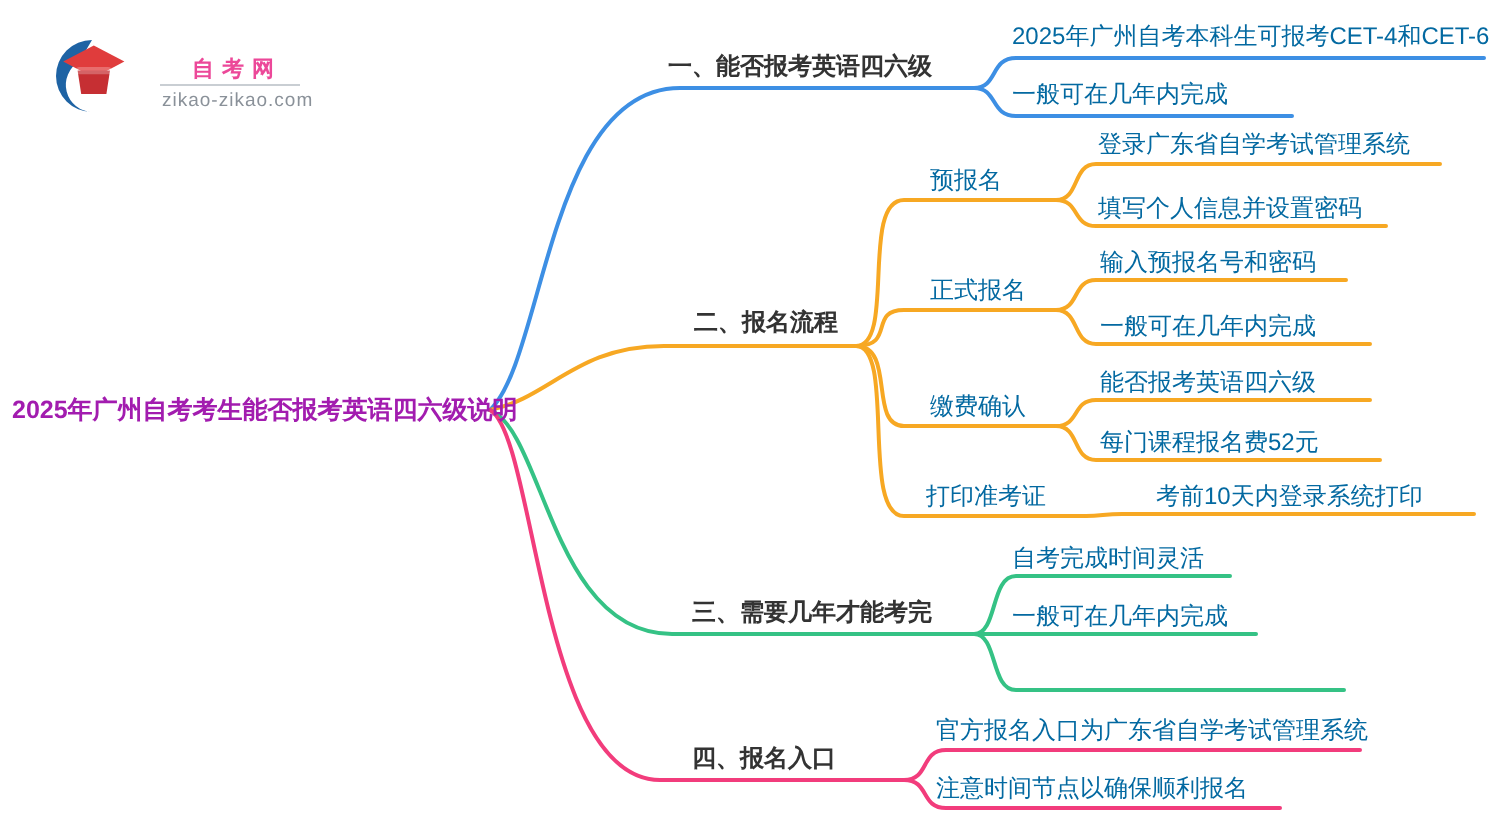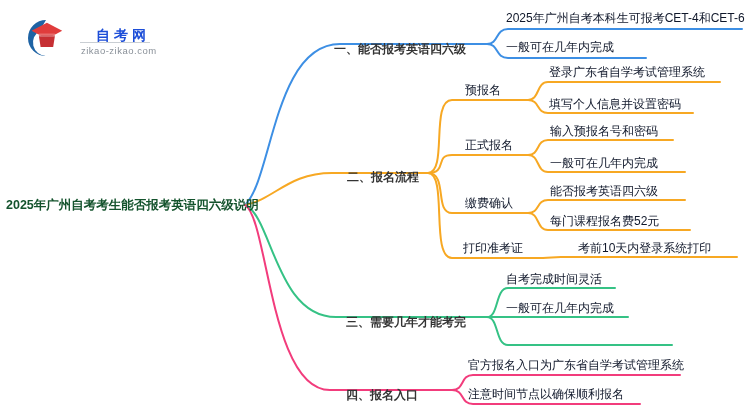--- a/index.html
+++ b/index.html
@@ -1,24 +1,24 @@
 <!DOCTYPE html>
 <html><head>
 <meta charset="utf-8">
 <style>
   html,body{margin:0;padding:0;background:#ffffff;}
   body{width:750px;height:410px;overflow:hidden;font-family:"Liberation Sans",sans-serif;}
   .canvas{position:relative;width:750px;height:410px;background:#ffffff;}
   svg.links{position:absolute;left:0;top:0;width:750px;height:410px;}
   .lbl{position:absolute;white-space:nowrap;color:#3b3b3b;line-height:1.25;font-size:12px;}
-  .root-lbl{font-size:12.5px;font-weight:700;color:#14532d;}
-  .branch-lbl{font-weight:600;color:#333;margin-top:16px;}
-  .node-lbl{font-weight:500;color:#0f172a;}
+  .root-lbl{font-size:12.5px;font-weight:700;color:#a21caf;}
+  .branch-lbl{font-weight:600;color:#333;}
+  .node-lbl{font-weight:500;color:#0369a1;}
   .logo{position:absolute;left:28px;top:18px;width:130px;height:42px;}
-  .logo-title{position:absolute;left:68px;top:9px;font-size:14px;font-weight:700;color:#1d4ed8;letter-spacing:4px;}
+  .logo-title{position:absolute;left:68px;top:9px;font-size:11px;font-weight:700;color:#ec4899;letter-spacing:4px;}
   .logo-divider{position:absolute;left:52px;top:24px;width:70px;height:1px;background:#c9ced3;}
   .logo-domain{position:absolute;left:53px;top:27px;font-size:9.5px;color:#8a9199;letter-spacing:0.5px;}
 </style>
 </head>
 <body>
 
 <div class="canvas">
 
   <svg class="links" viewBox="0 0 750 410">
 

